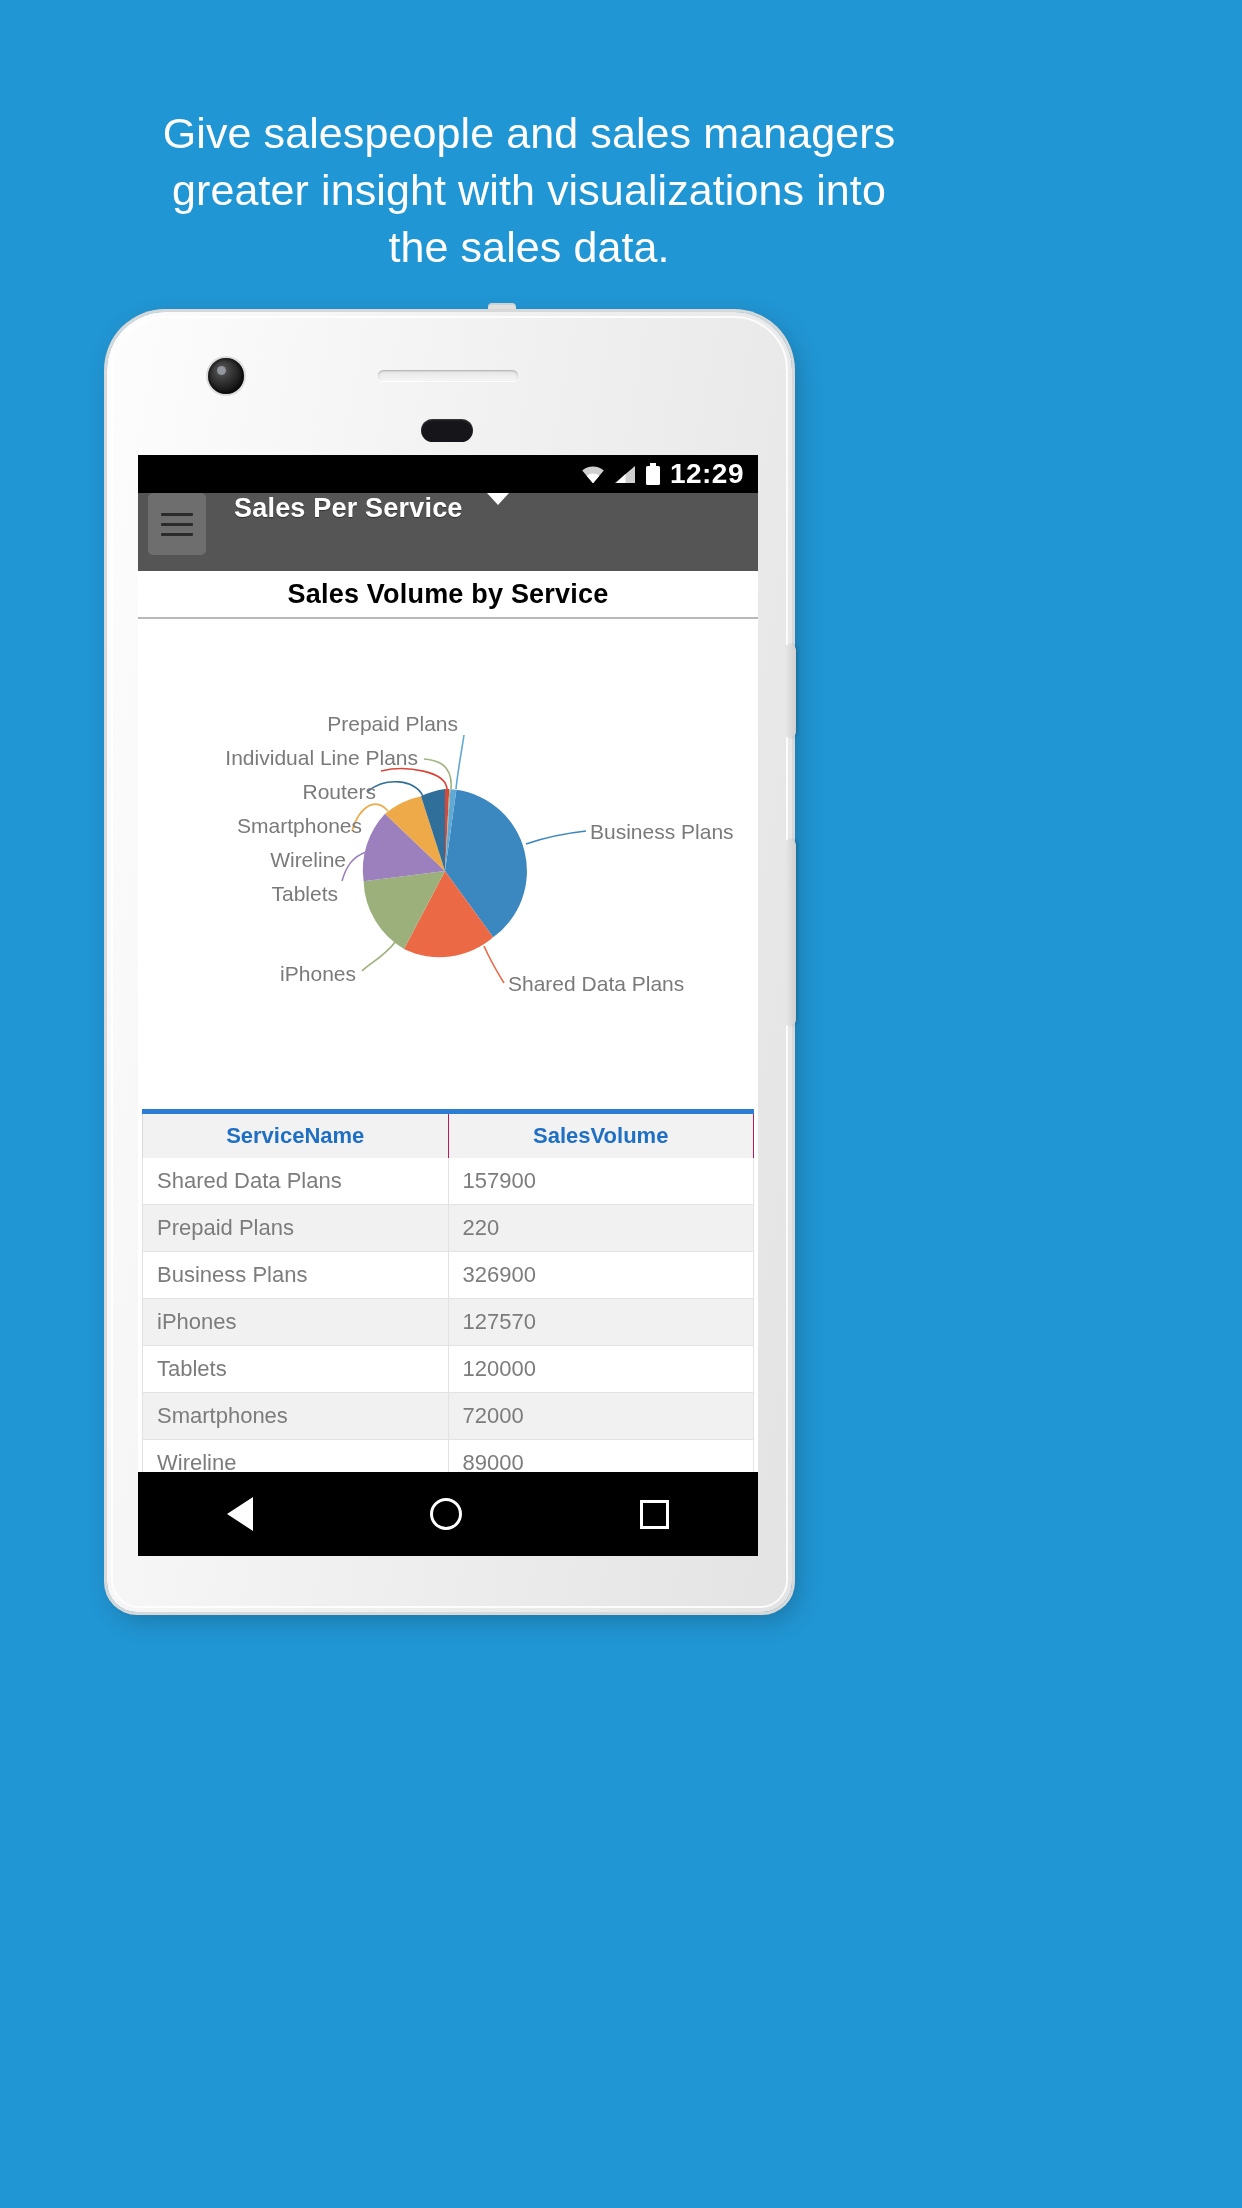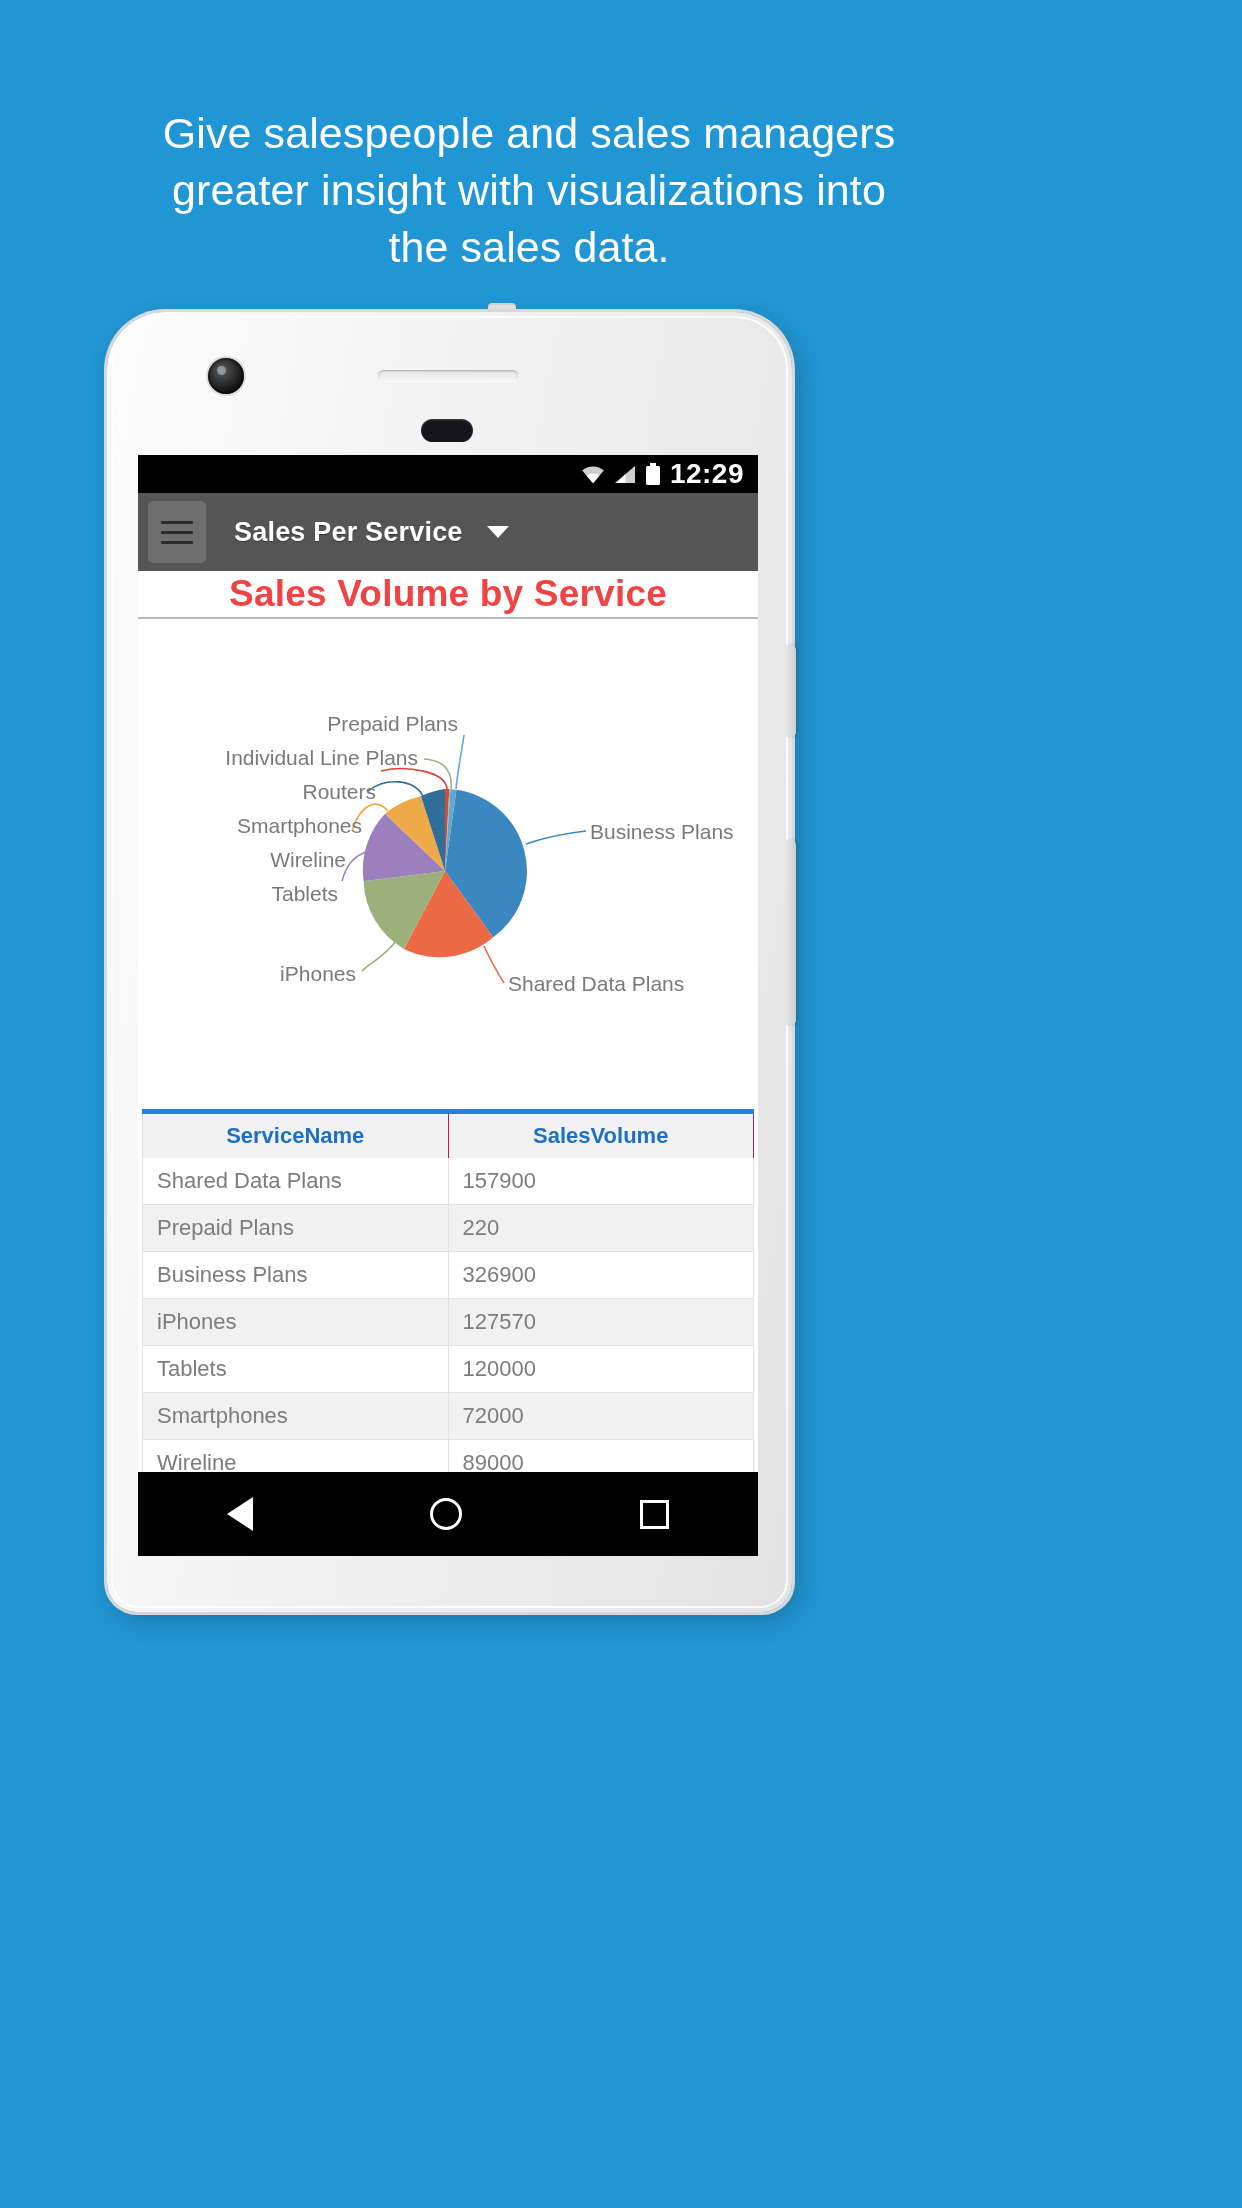--- a/index.html
+++ b/index.html
@@ -100,21 +100,21 @@
   }
   .sb-clock{ color:#fff; font-size:28px; font-weight:700; letter-spacing:0.5px; line-height:1;text-align:right; }
   .ico-wifi{ width:24px; height:19px; position:relative; }
   .ico-wifi svg, .ico-signal svg, .ico-batt svg{ display:block; }
   .ico-signal{ width:22px; height:19px; }
   .ico-batt{ width:16px; height:23px; }
 
   
   .toolbar{
     height:78px; background:#555555;
-    display:flex; align-items:center; padding-left:10px;
+    display:flex; padding-left:10px;
     position:relative;
   }
   .menu-btn{
     width:58px; height:62px; background:#6e6e6e;
     border-radius:5px;
     display:flex; flex-direction:column; align-items:center; justify-content:center; gap:7px;
   }
   .menu-btn span{ display:block; width:32px; height:3px; background:#2b2b2b; border-radius:1px; }
   .tb-title{
     color:#fff; font-size:27px; font-weight:700;
@@ -127,21 +127,21 @@
     border-right:11px solid transparent;
     border-top:12px solid #ffffff;
   }
 
   
   .chart-title-bar{
     height:48px; border-bottom:2px solid #b9b9b9;
     display:flex; align-items:center; justify-content:center;
     background:#fff;
   }
-  .chart-title{ font-size:37px; font-weight:700; color:#ef4444; letter-spacing:0.2px;text-align:right; }
+  .chart-title{ font-size:27px; font-weight:700; color:#000000; letter-spacing:0.2px;text-align:right; }
 
   
   .chart-area{ position:relative; height:490px; background:#fff; }
   .chart-area svg{ display:block; width:100%; height:100%; }
   .pielabel{ font-family:"Liberation Sans", sans-serif; font-size:21px; fill:#7a7a7a; }
 
   
   .table-wrap{ padding:0 4px; background:#fff; }
   .table-caption{
     font-size:28px; color:#6e6e6e; padding:6px 0 4px 4px; letter-spacing:0.1px;

